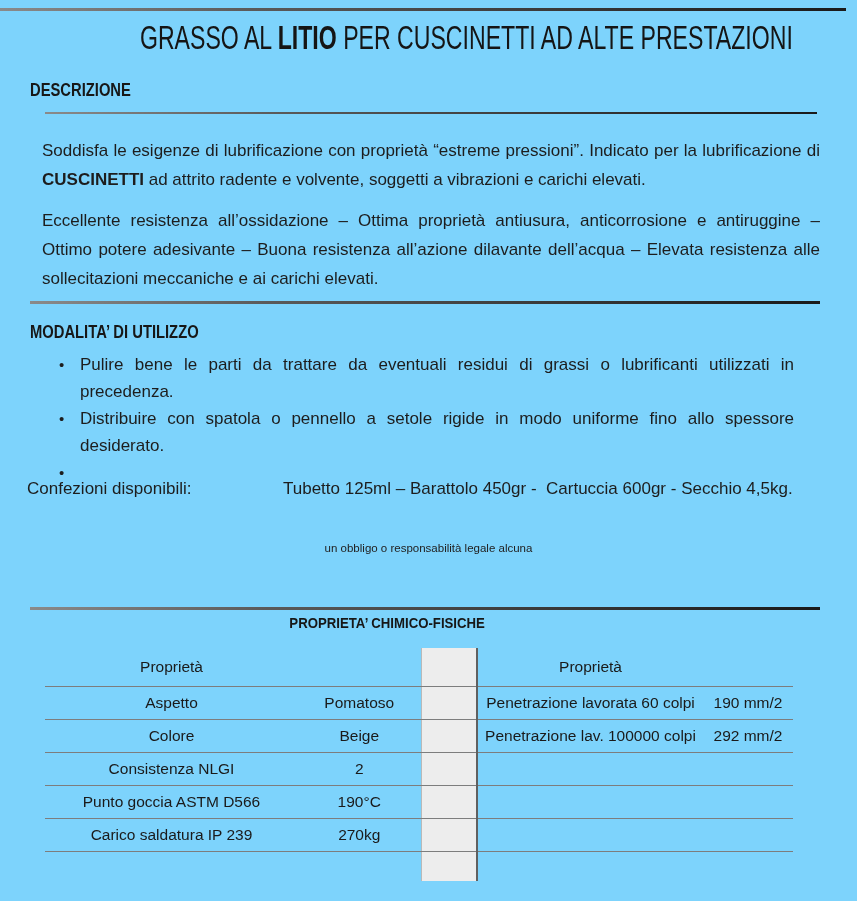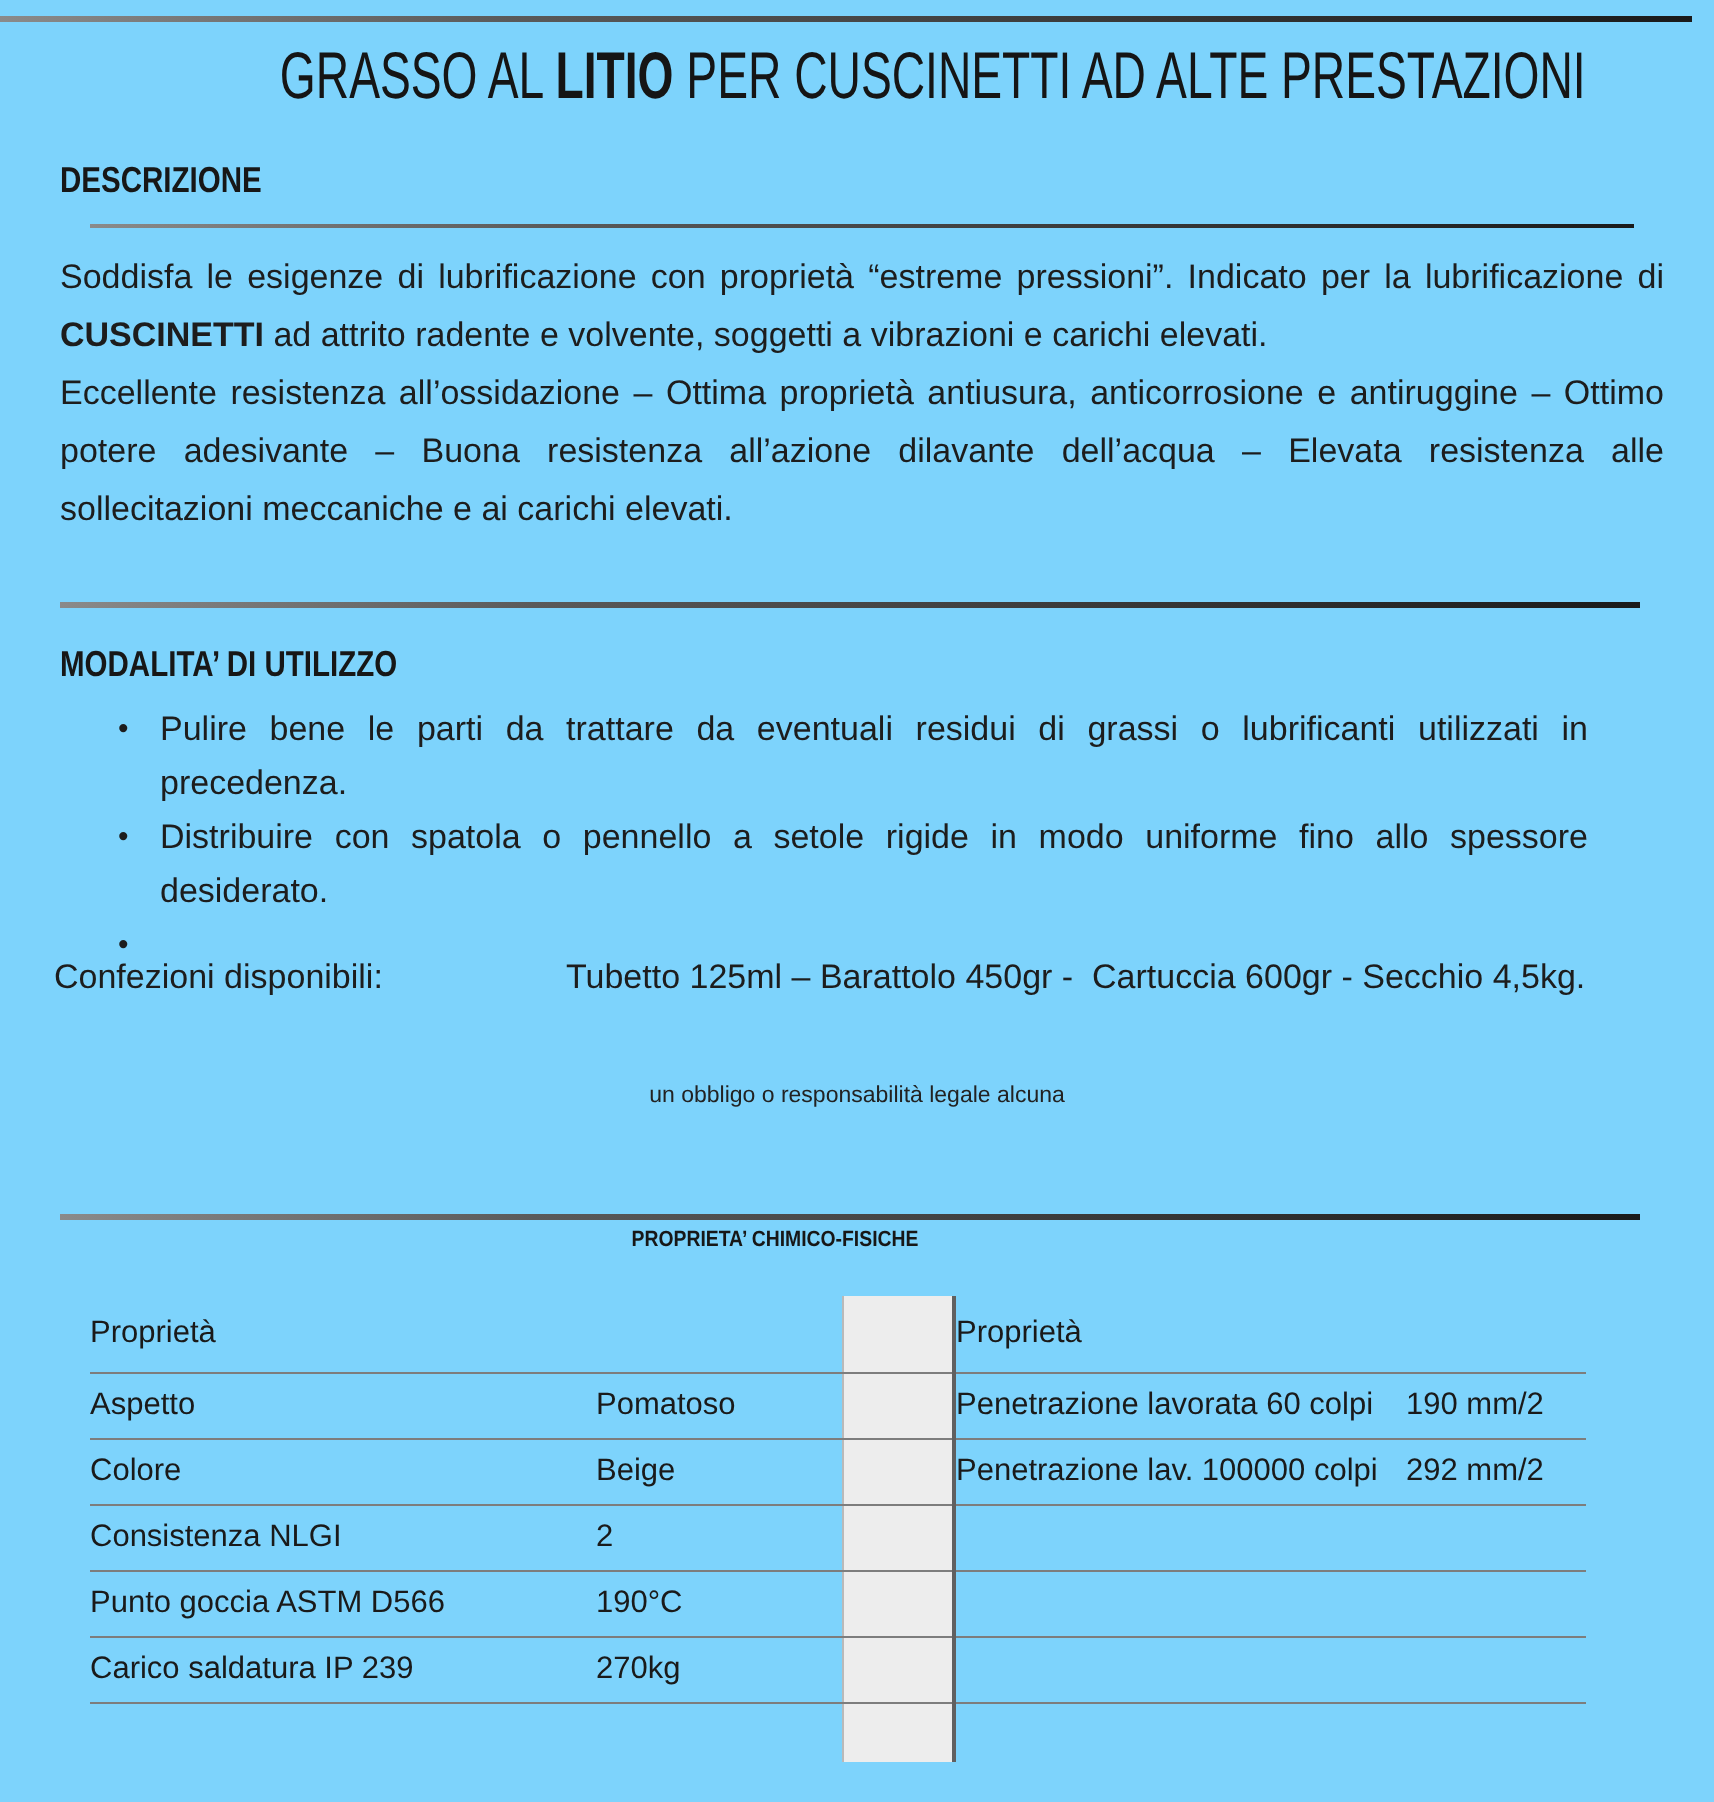--- a/index.html
+++ b/index.html
@@ -24,30 +24,30 @@
   .title .tbold{font-weight:bold;}
 
   
   .sec-heading{
     position:absolute;left:30px;
     font-size:18px;font-weight:bold;color:#171717;white-space:nowrap;
     transform:scaleX(0.82);transform-origin:left center;
   }
   .center-heading{
     position:absolute;left:0;width:774px;text-align:center;
-    font-size:11px;font-weight:bold;color:#171717;
+    font-size:15px;font-weight:bold;color:#171717;
   }
   .center-heading .chline{display:inline-block;white-space:nowrap;transform:scaleX(0.88);transform-origin:center;}
 
   
   .desc{
     position:absolute;left:30px;top:124px;width:802px;
     font-size:17px;line-height:29px;text-align:justify;color:#1d1d1d;
   }
-  .desc p{margin:0;}
+  .desc p{margin:12px;}
   .desc .pbold{font-weight:bold;}
 
   
   .bullets{position:absolute;left:57px;top:351px;width:737px;}
   .bullet{
     position:relative;padding-left:23px;
     font-size:17px;line-height:27px;text-align:justify;color:#1d1d1d;
     min-height:27px;
   }
   .bullet .dot{position:absolute;left:2px;top:0;font-size:15px;}
@@ -65,20 +65,21 @@
 
   
   table.props{
     position:absolute;left:45px;top:648px;width:748px;
     border-collapse:collapse;table-layout:fixed;
     font-size:15.5px;color:#1a1a1a;
   }
   table.props td{
     padding:0;vertical-align:middle;overflow:hidden;white-space:nowrap;
     border-bottom:1px solid #7d7d7d;
+    text-align:center;
   }
   table.props tr{height:33px;}
   table.props tr.hdr{height:38px;}
   table.props tr.partial{height:30px;}
   table.props tr.partial td{border-bottom:none;}
   td.c-llabel{padding-left:13px;}
   td.c-lvalue{padding-left:2px;}
   td.c-spacer{
     background:#ededed;
     border-left:1px solid #b9b9b9;

